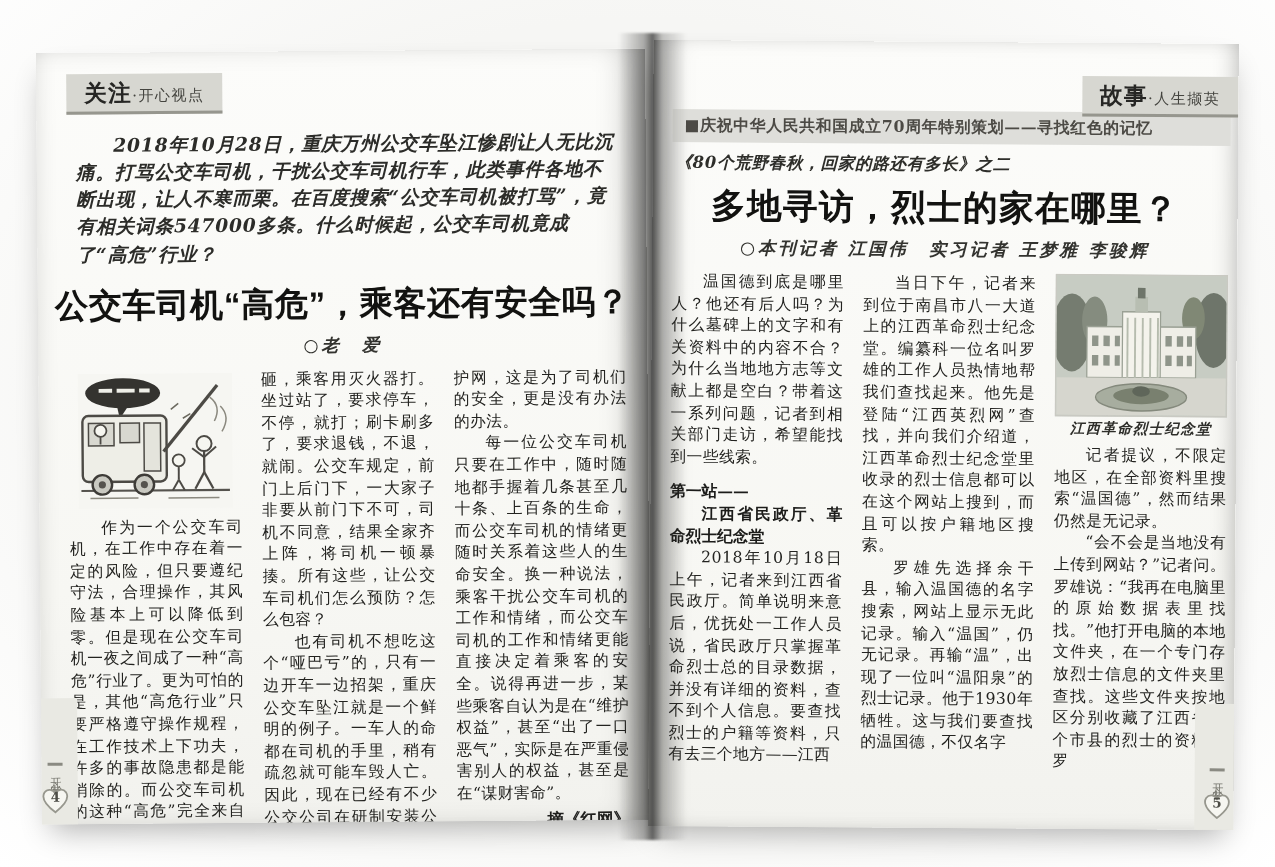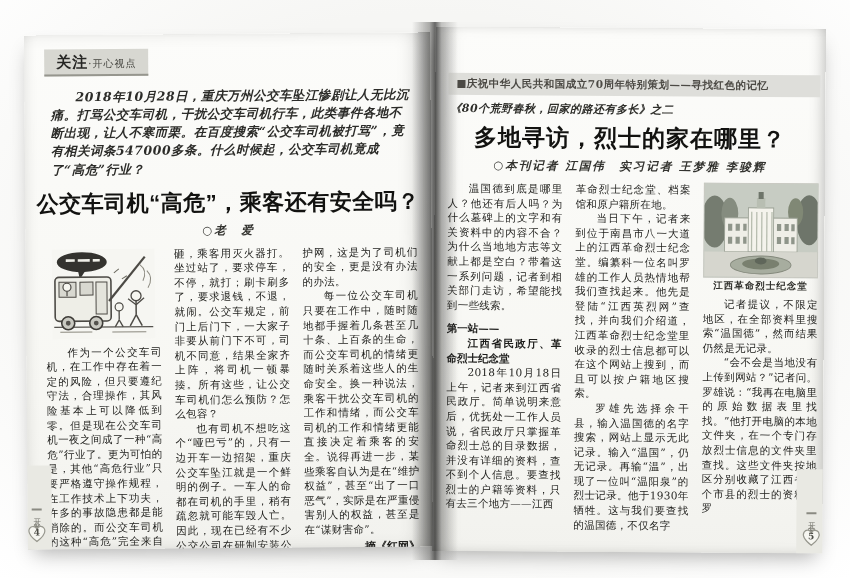--- a/index.html
+++ b/index.html
@@ -92,21 +92,21 @@
   .title-r{
     margin:6px 0 0 0;text-align:center;
     font-family:"Liberation Sans",sans-serif;font-weight:bold;
     font-size:23px;color:#121210;letter-spacing:1px;white-space:nowrap;
   }
   .subhead1{margin:9px 0 0 0;font-weight:bold;font-size:10.5px;line-height:14.6px;color:#1c1c1a;text-indent:0;}
   .subhead2{margin:0;font-weight:bold;font-size:10.5px;line-height:14.6px;color:#1c1c1a;text-indent:2em;text-align:justify;}
   .photo-box{width:100%;height:95px;border:1px solid #c9c9c2;box-sizing:border-box;background:#c9cec6;}
   .photo-box svg{display:block;}
   .photo-caption{
-    margin:2px 0 4px 0;text-align:center;font-weight:bold;
+    margin:2px 0 4px 0;text-align:center;font-style:italic;font-weight:bold;
     font-size:9.5px;color:#2e2e2a;letter-spacing:1px;
   }
   
   .corner{
     position:absolute;bottom:-4px;width:30px;height:88px;background:#e9e9e3;
     display:flex;flex-direction:column;align-items:center;justify-content:flex-end;
     padding-bottom:10px;box-sizing:border-box;z-index:4;
   }
   .corner-l{left:-6px;}
   .corner-r{right:-4px;}
@@ -205,36 +205,38 @@
       <div class="heart">
         <svg width="22" height="20" viewBox="0 0 22 20">
           <path d="M11 18 C 4.5 13, 1.5 8.5, 3.8 4.8 C 5.8 2, 9.6 2.6, 11 5.4 C 12.4 2.6, 16.2 2, 18.2 4.8 C 20.5 8.5, 17.5 13, 11 18 Z" fill="#f6f6f1" stroke="#97978e" stroke-width="1.2"></path>
         </svg>
         <span class="pagenum">4</span>
       </div>
     </div>
   </div>
 
   <div class="page page-right">
+    <div class="badge badge-right">
+      <span class="badge-bold">故事</span><span class="badge-rest">·人生撷英</span>
+    </div>
 
     <div class="banner">■庆祝中华人民共和国成立70周年特别策划——寻找红色的记忆</div>
     <p class="series-sub">《80个荒野春秋，回家的路还有多长》之二</p>
 
     <h1 class="title-r">多地寻访，烈士的家在哪里？</h1>
     <div class="byline">○本刊记者 江国伟　实习记者 王梦雅 李骏辉</div>
 
     <div class="cols cols-r">
       <div class="col">
         <p class="para">温国德到底是哪里人？他还有后人吗？为什么墓碑上的文字和有关资料中的内容不合？为什么当地地方志等文献上都是空白？带着这一系列问题，记者到相关部门走访，希望能找到一些线索。</p>
         <p class="subhead1">第一站——</p>
         <p class="subhead2">江西省民政厅、革命烈士纪念堂</p>
         <p class="para">2018年10月18日上午，记者来到江西省民政厅。简单说明来意后，优抚处一工作人员说，省民政厅只掌握革命烈士总的目录数据，并没有详细的资料，查不到个人信息。要查找烈士的户籍等资料，只有去三个地方——江西</p>
       </div>
       <div class="col">
-        <p class="para noindent">革命烈士纪念堂、档案馆和原户籍所在地。</p>
         <p class="para">当日下午，记者来到位于南昌市八一大道上的江西革命烈士纪念堂。编纂科一位名叫罗雄的工作人员热情地帮我们查找起来。他先是登陆“江西英烈网”查找，并向我们介绍道，江西革命烈士纪念堂里收录的烈士信息都可以在这个网站上搜到，而且可以按户籍地区搜索。</p>
         <p class="para">罗雄先选择余干县，输入温国德的名字搜索，网站上显示无此记录。输入“温国”，仍无记录。再输“温”，出现了一位叫“温阳泉”的烈士记录。他于1930年牺牲。这与我们要查找的温国德，不仅名字</p>
       </div>
       <div class="col">
         <div class="photo-box">
           <svg width="100%" height="93" viewBox="0 0 134 93" preserveAspectRatio="none">
             <rect x="0" y="0" width="134" height="93" fill="#c7ccc3"></rect>
 
             <ellipse cx="12" cy="38" rx="16" ry="26" fill="#757c70"></ellipse>
             <ellipse cx="124" cy="36" rx="15" ry="25" fill="#6e756a"></ellipse>

